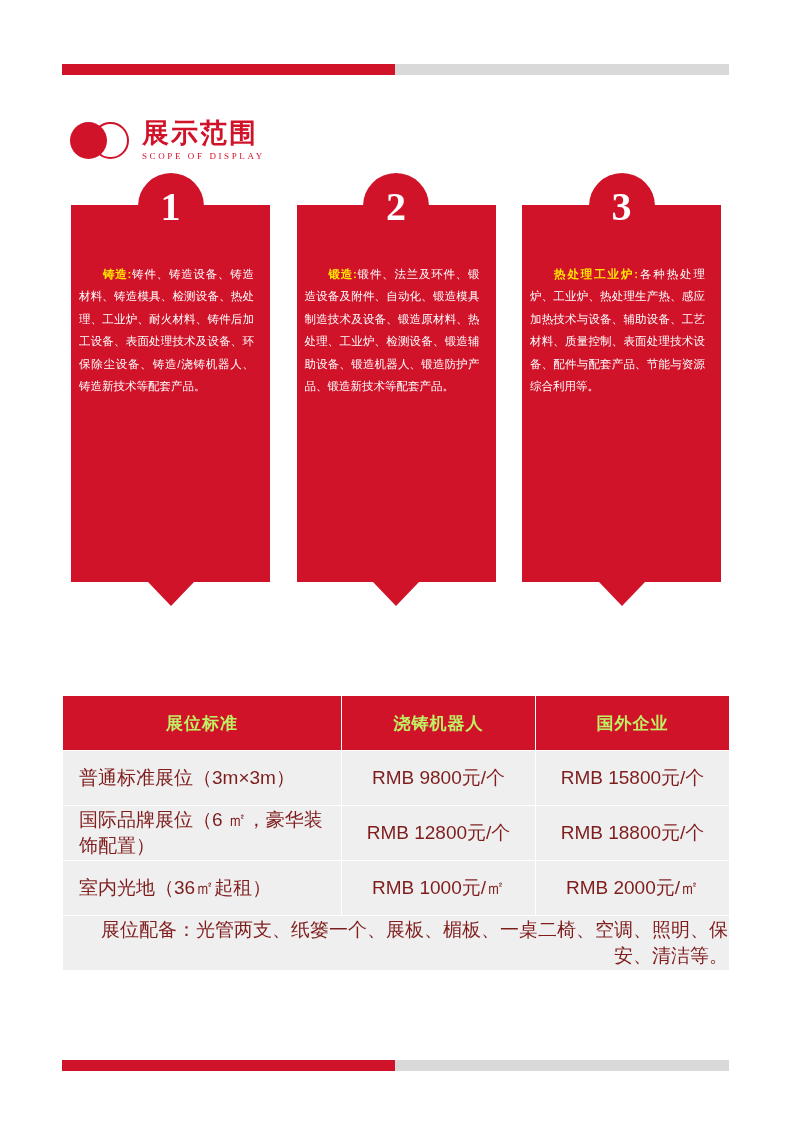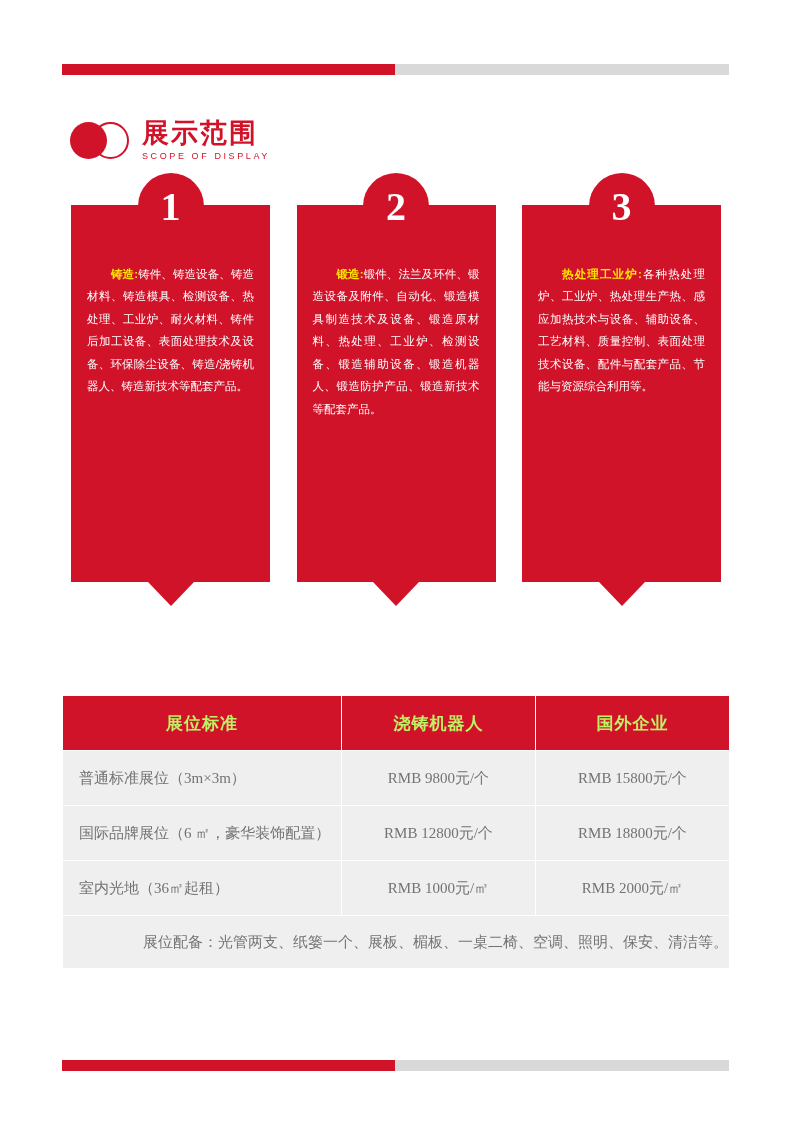--- a/index.html
+++ b/index.html
@@ -73,40 +73,40 @@
     font-weight: bold;
     color: #d1132a;
     letter-spacing: 2px;
     line-height: 30px;
   }
   .heading-text .en {
     font-size: 9px;
     color: #d1132a;
     letter-spacing: 2.6px;
     margin-top: 3px;
-    font-family: Liberation Sans, sans-serif;
+    font-family: Liberation Serif, serif;
   }
 
   
   .panels {
     position: absolute;
     left: 71px;
     top: 205px;
     width: 650px;
     display: flex;
     justify-content: space-between;
   }
   .panel {
     width: 199px;
     position: relative;
   }
   .panel .body {
     background: #d1132a;
     color: #ffffff;
-    padding: 58px 16px 14px 16px;
+    padding: 58px 16px 14px 8px;
     box-sizing: border-box;
     font-size: 11.5px;
     line-height: 1.95;
     text-align: justify;
   }
   .panel .notch {
     width: 0;
     height: 0;
     border-left: 23px solid transparent;
     border-right: 23px solid transparent;
@@ -160,25 +160,25 @@
     background: #d1132a;
     color: #bef264;
     font-size: 17px;
     font-weight: bold;
     height: 52px;
     border: 1px solid #ffffff;
     letter-spacing: 1px;
   }
   table.price td {
     background: #efefef;
-    color: #737373;
-    font-size: 15px;
+    color: #7f1d1d;
+    font-size: 19px;
     height: 52px;
     border: 1px solid #ffffff;
-    font-family: Liberation Serif, serif;
+    font-family: Liberation Sans, sans-serif;
   }
   table.price td.c0 {
     padding-left: 16px;
     text-align: left;
   }
   table.price td.c1, table.price td.c2 {
     text-align: center;
   }
   table.price tr.note td {
     text-align: right;

